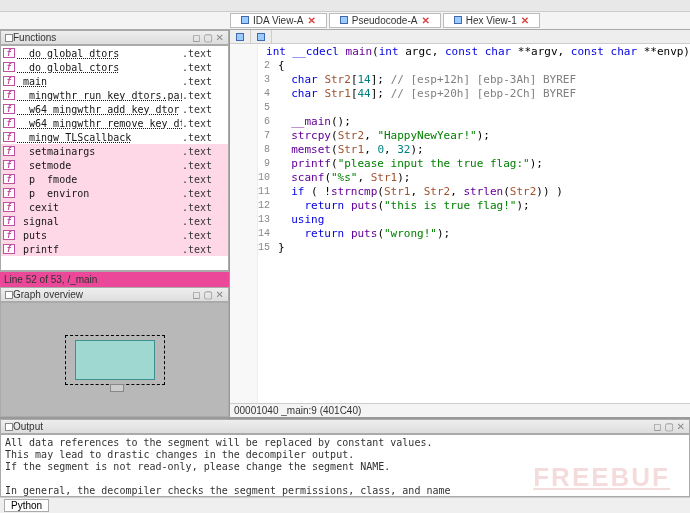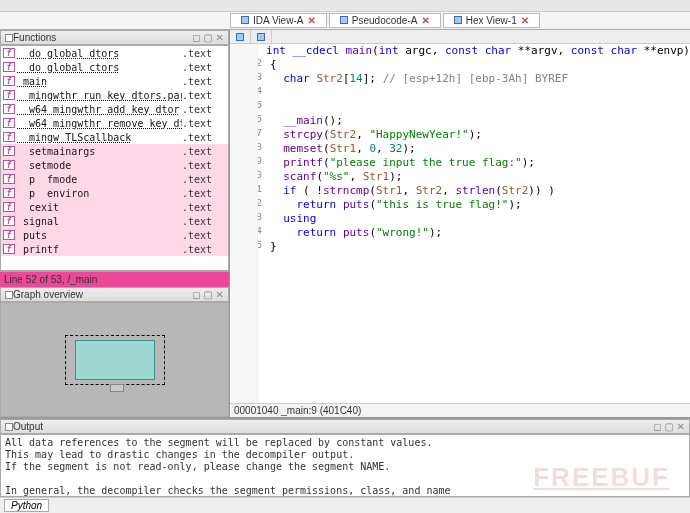--- a/index.html
+++ b/index.html
@@ -29,30 +29,30 @@
 .graph-body { flex:1; background:#b8b8b8; display:flex; align-items:center; justify-content:center; position:relative;}
 .gblock { width:80px; height:40px; background:#9fd8d0; border:1px solid #3a918e; }
 .gwrap { width:100px; height:50px; border:1px dashed #000; display:flex; align-items:center; justify-content:center; position:relative;}
 .gwrap::after { content:""; position:absolute; bottom:-8px; left:44px; width:12px; height:6px; background:#ccc; border:1px solid #888;}
 .right { flex:1; display:flex; flex-direction:column; overflow:hidden; background:#fff;}
 .viewtabs { height:14px; display:flex; background:#eee; border-bottom:1px solid #ccc; font-size:10px;}
 .viewtabs .vt{ padding:0 6px; border-right:1px solid #ccc; display:flex; align-items:center; gap:3px;}
 .vt .sq2{width:8px;height:8px;background:#9cf;border:1px solid #46a;}
 .code { flex:1; overflow:hidden; font-family: Consolas, "Courier New", monospace; font-size:11px; background:#fff; position:relative;}
 .gutter-col { position:absolute; left:0; top:0; bottom:0; width:28px; background:#f8f8f8; border-right:1px solid #eee;}
-.code-line { display:flex; height:14px; padding-left:4px; }
+.code-line { display:flex; height:14px; align-items:center; padding-left:12px; }
 .code-line .dot { width:10px; text-align:center; font-size:8px; }
 .dot.blue{color:#08f;} .dot.teal{color:#0aa;}
 .code-line .ln { width:18px; text-align:right; color:#888; margin-right:8px; font-size:10px;}
 .code pre { margin:0; white-space:pre; }
 .kw{color:#0000e0;} .ty{color:#0000e0;} .fn{color:#660099;} .str{color:#008000;} .cm{color:#808080;} .num{color:#008080;} .vr{color:#a0522d;}
 .status { height:14px; background:#f4f4f4; border-top:1px solid #ccc; padding:0 4px; font-size:10px; color:#333; display:flex; align-items:center;}
 .output { height:96px; border-top:2px solid #999; display:flex; flex-direction:column; font-size:10px; }
 .output-body { flex:1; background:#fff; border:1px solid #aaa; padding:2px 4px; font-family: Consolas, monospace; font-size:10px; color:#333; line-height:12px; white-space:pre; overflow:hidden;}
-.output-tabs { height:16px; background:#efefef; display:flex; align-items:center; padding:0 4px; font-size:10px; border-top:1px solid #ccc;font-style:italic;}
+.output-tabs { height:16px; background:#efefef; display:flex; align-items:center; padding:0 4px; font-size:10px; border-top:1px solid #ccc;}
 .output-tabs .ot { border:1px solid #aaa; background:#fff; padding:0 6px;}
 .dull{opacity:0.15;position:absolute;right:20px;bottom:20px;font-size:26px;font-weight:bold;color:#b91c1c;letter-spacing:2px;text-decoration:underline;}
 </style>
 </head>
 <body>
 
 <div class="menubar"></div>
 
 <div class="tabs-global" id="gtabs">
     <div class="tab-g"><span style="display:inline-block;width:8px;height:8px;background:#9cf;border:1px solid #46a;margin-right:4px"></span>IDA View-A<span class="close">✕</span></div>
@@ -184,20 +184,21 @@
           <pre>{</pre>
         </div>
         <div class="code-line">
           <span class="dot"></span>
           <span class="ln">3</span>
           <pre>  <span class="ty">char</span> <span class="vr">Str2</span>[<span class="num">14</span>]; <span class="cm">// [esp+12h] [ebp-3Ah] BYREF</span></pre>
         </div>
         <div class="code-line">
           <span class="dot"></span>
           <span class="ln">4</span>
+          <pre>  <span class="ty">char</span> <span class="vr">Str1</span>[<span class="num">44</span>]; <span class="cm">// [esp+20h] [ebp-2Ch] BYREF</span></pre>
         </div>
         <div class="code-line">
           <span class="dot"></span>
           <span class="ln">5</span>
           <pre></pre>
         </div>
         <div class="code-line">
           <span class="dot blue">●</span>
           <span class="ln">6</span>
           <pre>  <span class="fn">__main</span>();</pre>

